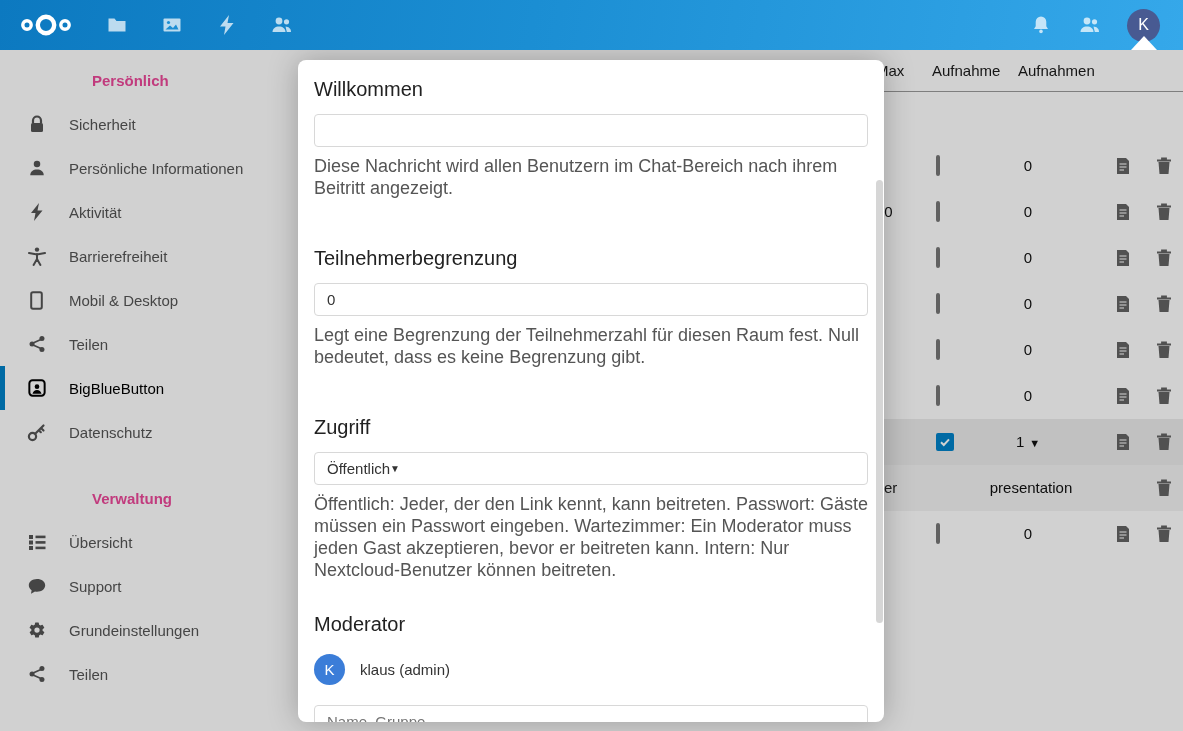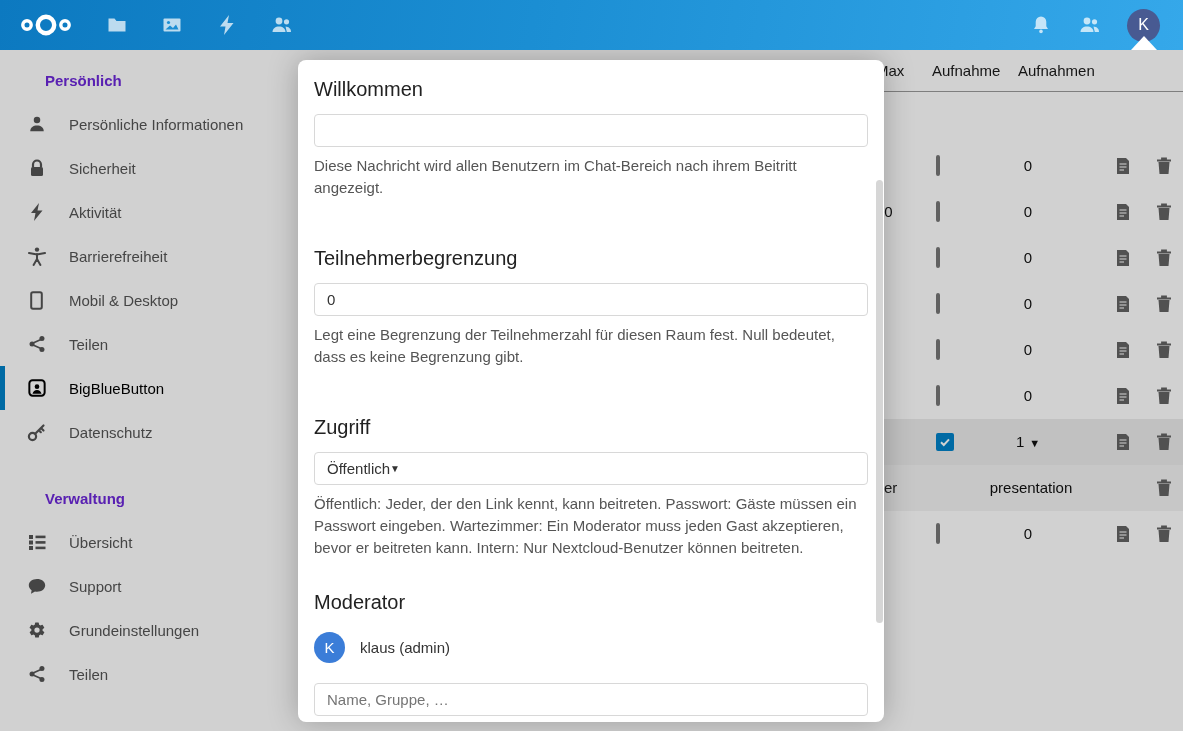--- a/index.html
+++ b/index.html
@@ -29,21 +29,21 @@
     position:absolute; bottom:0; left:50%; transform:translateX(-50%);
     width:0; height:0; border-left:13px solid transparent; border-right:13px solid transparent;
     border-bottom:14px solid #ffffff;
   }
 
   
   .app { position:absolute; top:50px; left:0; right:0; bottom:0; display:flex; background:#fff; }
   .sidebar { width:300px; flex:0 0 300px; background:#fff; padding-top:8px; }
   .side-section-title {
     height:44px; display:flex; align-items:center; padding-left:45px;
-    font-weight:bold; font-size:15px; color:#6d28d9;
+    font-weight:bold; font-size:15px; color:#ec4899;margin-left:47px;
   }
   .side-item {
     height:44px; display:flex; align-items:center; padding-left:22px; cursor:pointer;
     color:#555; font-size:15px; border-left:5px solid transparent;
   }
   .side-item .s-icon { width:19px; height:19px; margin-right:23px; color:#555; flex:0 0 19px; display:flex; align-items:center; justify-content:center; }
   .side-item.active { border-left:5px solid #0082c9; color:#000; }
   .side-item.active .s-icon { color:#000; }
   .section-gap { height:22px; }
 
@@ -81,21 +81,21 @@
     background:#fff; border-radius:8px; box-shadow:0 0 30px rgba(0,0,0,0.25);
     overflow:hidden;
   }
   .modal-inner { padding:18px 16px 0 16px; }
   .m-title { font-size:20px; font-weight:400; color:#222; margin:0 0 13px 0; }
   .m-input {
     width:100%; height:33px; border:1px solid #d8d8d8; border-radius:4px;
     padding:0 12px; font-size:15px; color:#333; font-family:"Liberation Sans", sans-serif;
     outline:none; background:#fff;
   }
-  .m-hint { font-size:15px; color:#555; line-height:22px; margin:8px 0 0 0; }
+  .m-hint { font-size:18px; color:#555; line-height:22px; margin:8px 0 0 0; }
   .m-section { margin-top:48px; }
   .m-select {
     width:100%; height:33px; border:1px solid #d8d8d8; border-radius:4px;
     padding:0 12px; font-size:15px; color:#333; background:#fff; cursor:pointer;
     display:flex; align-items:center; 
   }
   .m-select .sel-caret { font-size:10px; color:#333; }
   .mod-user { display:flex; align-items:center; margin:18px 0 20px 0; }
   .mod-avatar {
     width:31px; height:31px; border-radius:50%; background:#3b7dd8; color:#fff;
@@ -172,36 +172,36 @@
   </div>
 </div>
 
 <div class="app">
 
   <div class="sidebar">
     <div class="side-section-title">Persönlich</div>
 
     <div class="side-item">
       <span class="s-icon">
+        <svg width="16" height="18" viewBox="0 0 16 18">
+            <path d="M4 8V5.5a4 4 0 0 1 8 0V8" fill="none" stroke="currentColor" stroke-width="2.2"></path>
+            <rect x="2" y="8" width="12" height="9" rx="1.5" fill="currentColor"></rect>
+          </svg>
+      </span>
+      <span>Sicherheit</span>
+    </div>
+
+    <div class="side-item">
+      <span class="s-icon">
         <svg width="18" height="18" viewBox="0 0 20 20">
             <circle cx="10" cy="5.5" r="3.6" fill="currentColor"></circle>
             <path d="M2.5 18c0-4.2 3.4-6.4 7.5-6.4s7.5 2.2 7.5 6.4z" fill="currentColor"></path>
           </svg>
       </span>
       <span>Persönliche Informationen</span>
-    </div>
-
-    <div class="side-item">
-      <span class="s-icon">
-        <svg width="16" height="18" viewBox="0 0 16 18">
-            <path d="M4 8V5.5a4 4 0 0 1 8 0V8" fill="none" stroke="currentColor" stroke-width="2.2"></path>
-            <rect x="2" y="8" width="12" height="9" rx="1.5" fill="currentColor"></rect>
-          </svg>
-      </span>
-      <span>Sicherheit</span>
     </div>
 
     <div class="side-item">
       <span class="s-icon">
         <svg width="14" height="18" viewBox="0 0 14 18">
             <path d="M9 0L1 10h4.5L4 18l8.5-10.5H7.5z" fill="currentColor"></path>
           </svg>
       </span>
       <span>Aktivität</span>
     </div>

